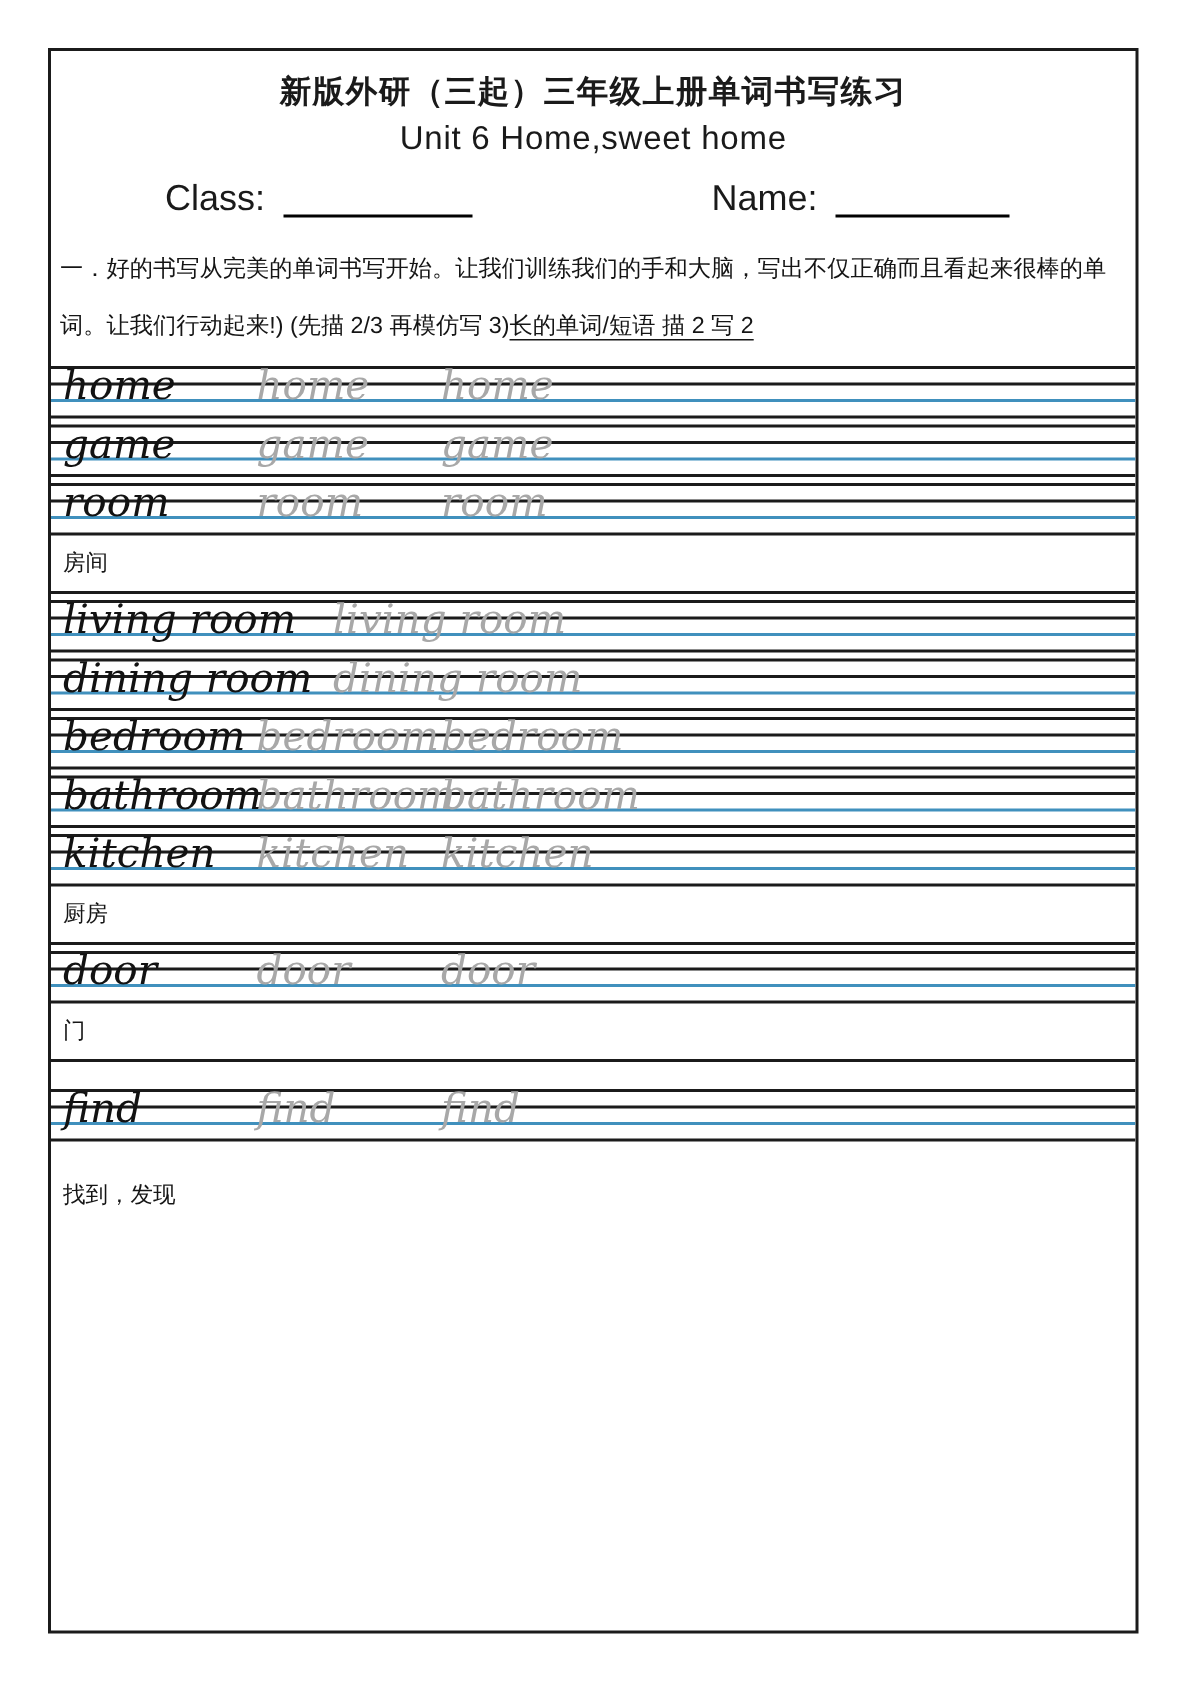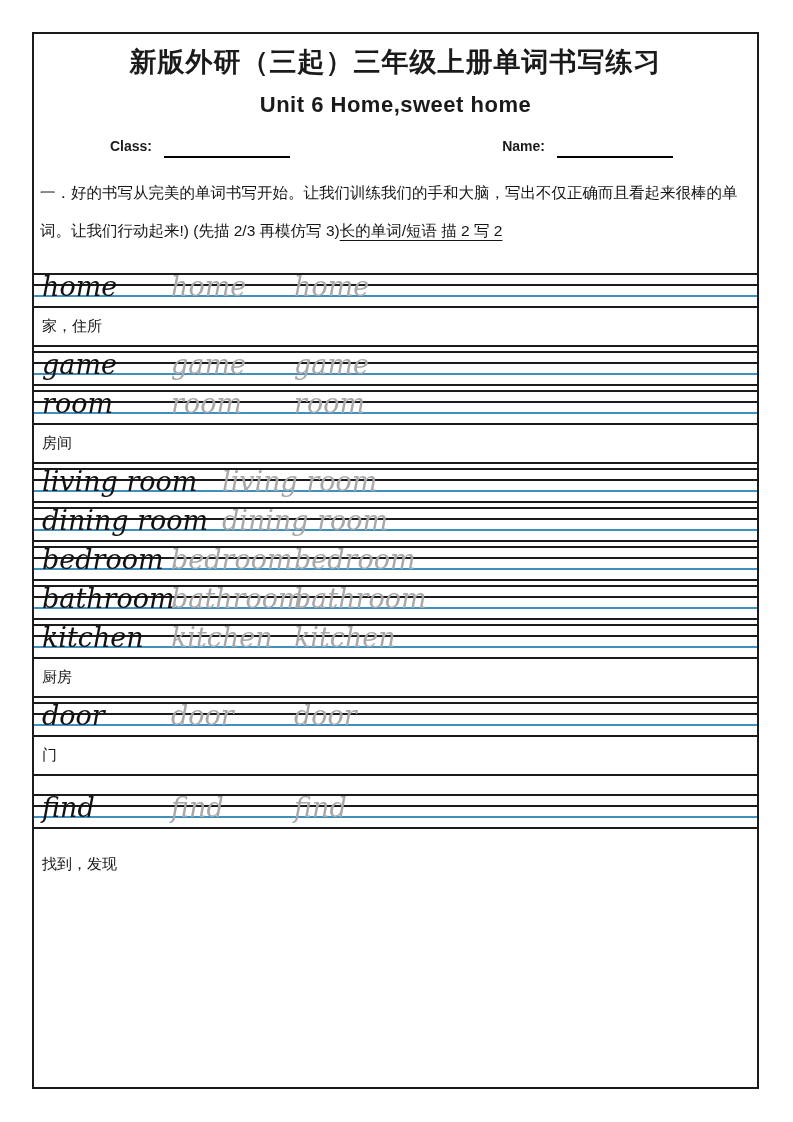--- a/index.html
+++ b/index.html
@@ -10,52 +10,52 @@
   }
   .sheet {
     position: absolute; left: 32px; top: 32px;
     width: 723px; height: 1053px;
     border: 2px solid var(--rule, #3a3a3a);
     background: #fff;
     overflow: hidden;
   }
   .title {
     margin-top: 13px; text-align: center;
-    font-size: 27px; line-height: 30px; font-weight: bold;
+    font-size: 21px; line-height: 30px; font-weight: bold;
     letter-spacing: 1px;
   }
   .subtitle {
-    margin-top: 13px; text-align: center;
-    font-size: 22px; line-height: 30px; font-weight: bold;
+    text-align: center;
+    font-size: 22px; line-height: 30px; font-weight: normal;
     letter-spacing: 0.5px;
   }
   .fields {
     margin-top: 12px; height: 26px;
     display: flex; justify-content: space-between;
     padding: 0 84px 0 76px;
-    font-size: 14px; font-weight: bold; align-items: flex-end;
+    font-size: 24px; font-weight: normal; align-items: flex-end;
   }
   .field { display: flex; align-items: flex-end; }
   .field .lbl { line-height: 24px; }
   .uline {
     display: inline-block; height: 20px; margin-left: 12px;
     border-bottom: 2px solid #000;
   }
   .uline.u-class { width: 126px; }
   .uline.u-name  { width: 116px; }
   .instr {
     margin-top: 16px; padding: 0 6px;
     font-size: 15.5px; line-height: 38px; color: #151515;
     text-align: left;
   }
   .instr .note {
     padding-right: 8px;
     text-decoration: underline; text-underline-offset: 4px;
   }
-  #blocks { margin-top: 23px; }
+  #blocks { margin-top: 7px; }
   .block { position: relative; margin-bottom: 4px; }
   .block.last { margin-top: 18px; }
   .grid { position: relative; height: 35px; }
   .ln { position: absolute; left: 0; right: 0; height: 2px; background: var(--rule, #1b1b1b); }
   .ln.l1 { top: 0; }
   .ln.l2 { top: 11px; }
   .ln.l3 { top: 22px; background: var(--blue, #4090bd); }
   .ln.l4 { top: 33px; }
   .inst {
     position: absolute; top: -3px;
@@ -104,21 +104,20 @@
       <div class="ln l1"></div>
       <div class="ln l2"></div>
       <div class="ln l3"></div>
       <div class="ln l4"></div>
       <div class="words-layer">
             <span class="inst model i0">home</span>
             <span class="inst trace i1">home</span>
             <span class="inst trace i2">home</span>
           </div>
     </div>
-    <div class="meaning">家，住所</div>
   </div>
 
   <div class="block">
     <div class="grid">
       <div class="ln l1"></div>
       <div class="ln l2"></div>
       <div class="ln l3"></div>
       <div class="ln l4"></div>
       <div class="words-layer">
             <span class="inst model i0">game</span>

